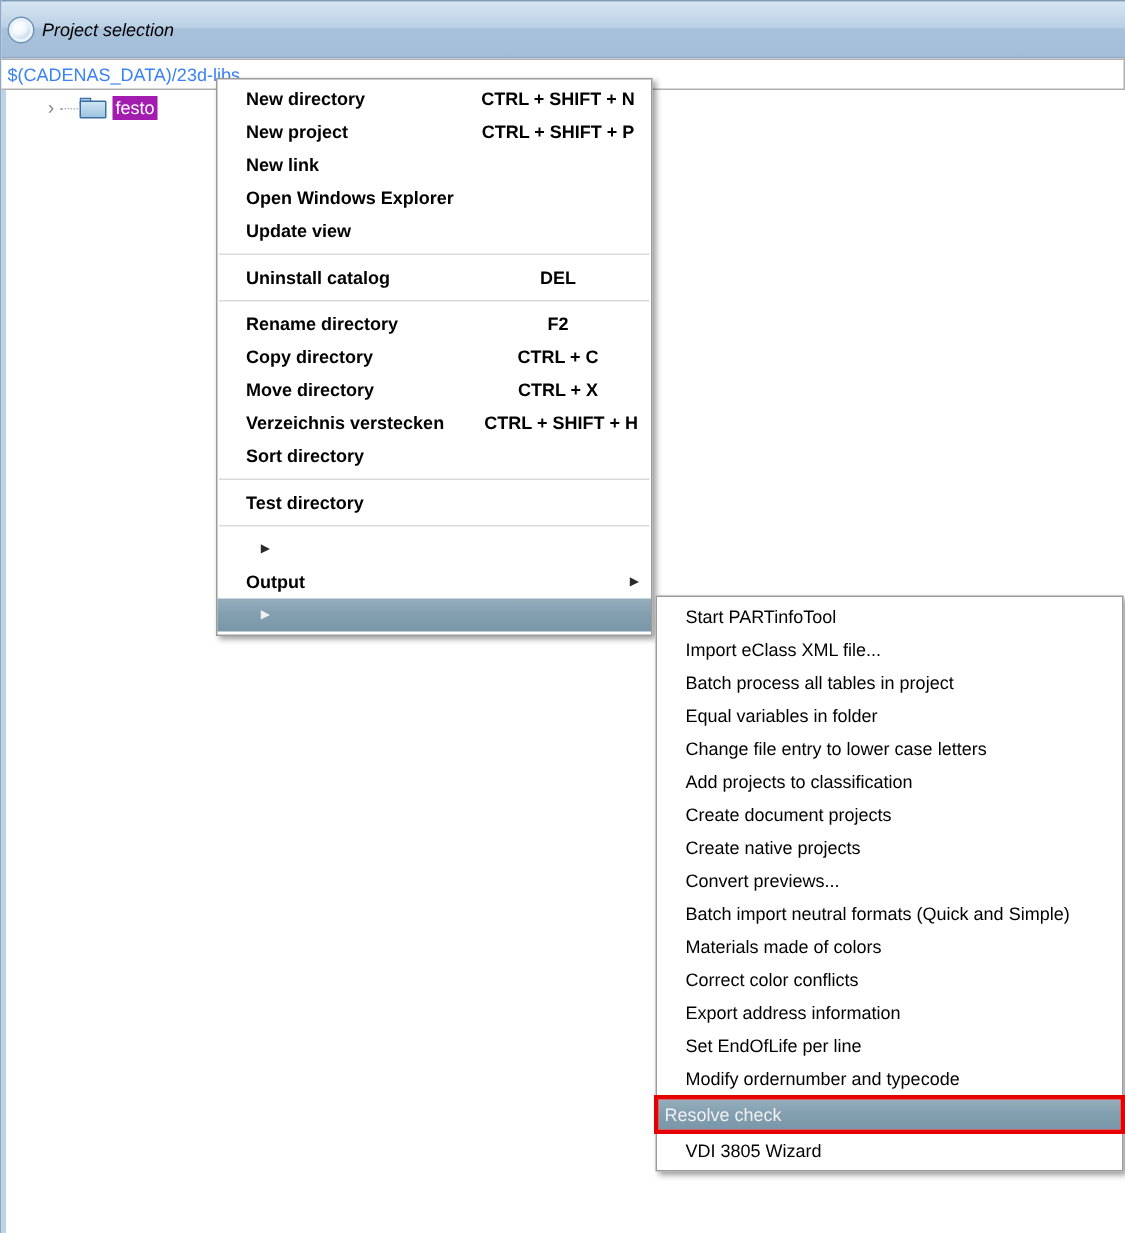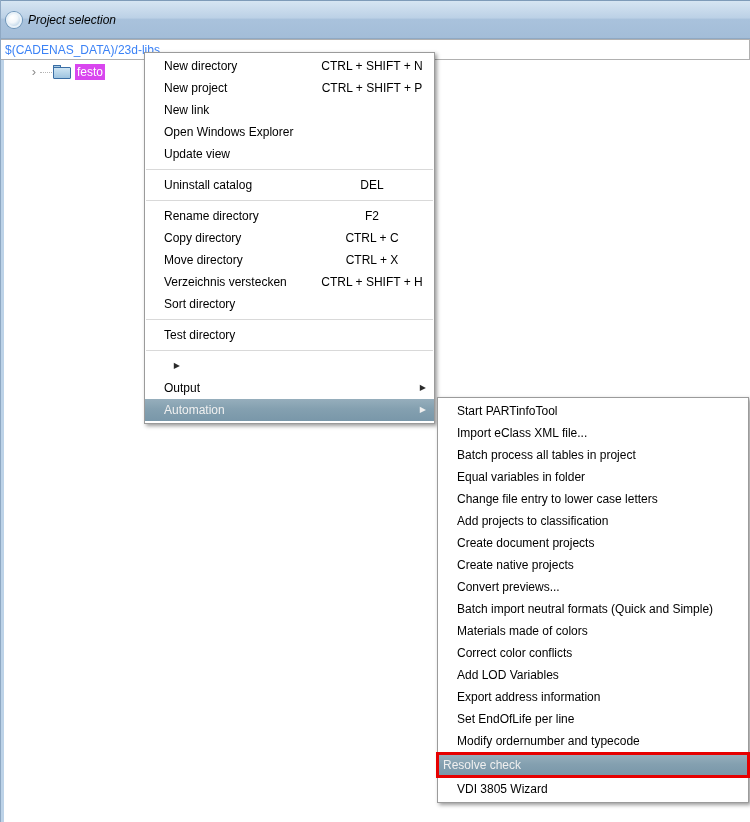--- a/index.html
+++ b/index.html
@@ -69,34 +69,34 @@
     position: absolute; left: 0; top: 0; width: 8px; height: 4px;
     background: #a9cbe4; border: 1px solid #3a6ea5; border-bottom: none;
     border-radius: 1px 1px 0 0;
   }
   .folder-icon .body {
     position: absolute; left: 0; top: 2px; width: 18px; height: 12px;
     background: linear-gradient(#cfe5f3, #9ec4e0);
     border: 1px solid #3a6ea5; border-radius: 1px;
   }
   .tree-label {
-    background: #d946ef; color: #ffffff;
+    background: #a21caf; color: #ffffff;
     padding: 1px 2px; line-height: 14px;
   }
 
   
   .menu {
     position: absolute;
     background: #ffffff;
     border: 1px solid #9b9b9b;
     box-shadow: 2px 2px 4px rgba(0,0,0,0.4);
     padding: 2px 0;
     z-index: 5;
   }
-  .menu-1 { left: 143px; top: 52px;  width: 291px; }
+  .menu-1 { left: 143px; top: 52px;  width: 291px; font-weight: bold; }
   .menu-2 { left: 436px; top: 397px; width: 312px; z-index: 6; }
 
   .menu-item {
     height: 22px; line-height: 22px;
     display: flex; align-items: center;
     padding: 0 8px 0 19px;
     color: #000000;
     white-space: nowrap;
     cursor: default;
   }
@@ -199,21 +199,20 @@
       </div>
       <div class="menu-sep"></div>
       <div class="menu-item">
         <span class="mi-arrow">▶</span>
       </div>
       <div class="menu-item">
         <span class="mi-label">Output</span>
         <span class="mi-arrow">▶</span>
       </div>
       <div class="menu-item hl">
-        <span class="mi-label">Automation</span>
         <span class="mi-arrow">▶</span>
       </div>
     </div>
 
   <div class="menu menu-2">
       <div class="menu-item">
         <span class="mi-label">Start PARTinfoTool</span>
       </div>
       <div class="menu-item">
         <span class="mi-label">Import eClass XML file...</span>
@@ -240,23 +239,20 @@
         <span class="mi-label">Convert previews...</span>
       </div>
       <div class="menu-item">
         <span class="mi-label">Batch import neutral formats (Quick and Simple)</span>
       </div>
       <div class="menu-item">
         <span class="mi-label">Materials made of colors</span>
       </div>
       <div class="menu-item">
         <span class="mi-label">Correct color conflicts</span>
-      </div>
-      <div class="menu-item">
-        <span class="mi-label">Add LOD Variables</span>
       </div>
       <div class="menu-item">
         <span class="mi-label">Export address information</span>
       </div>
       <div class="menu-item">
         <span class="mi-label">Set EndOfLife per line</span>
       </div>
       <div class="menu-item">
         <span class="mi-label">Modify ordernumber and typecode</span>
       </div>

